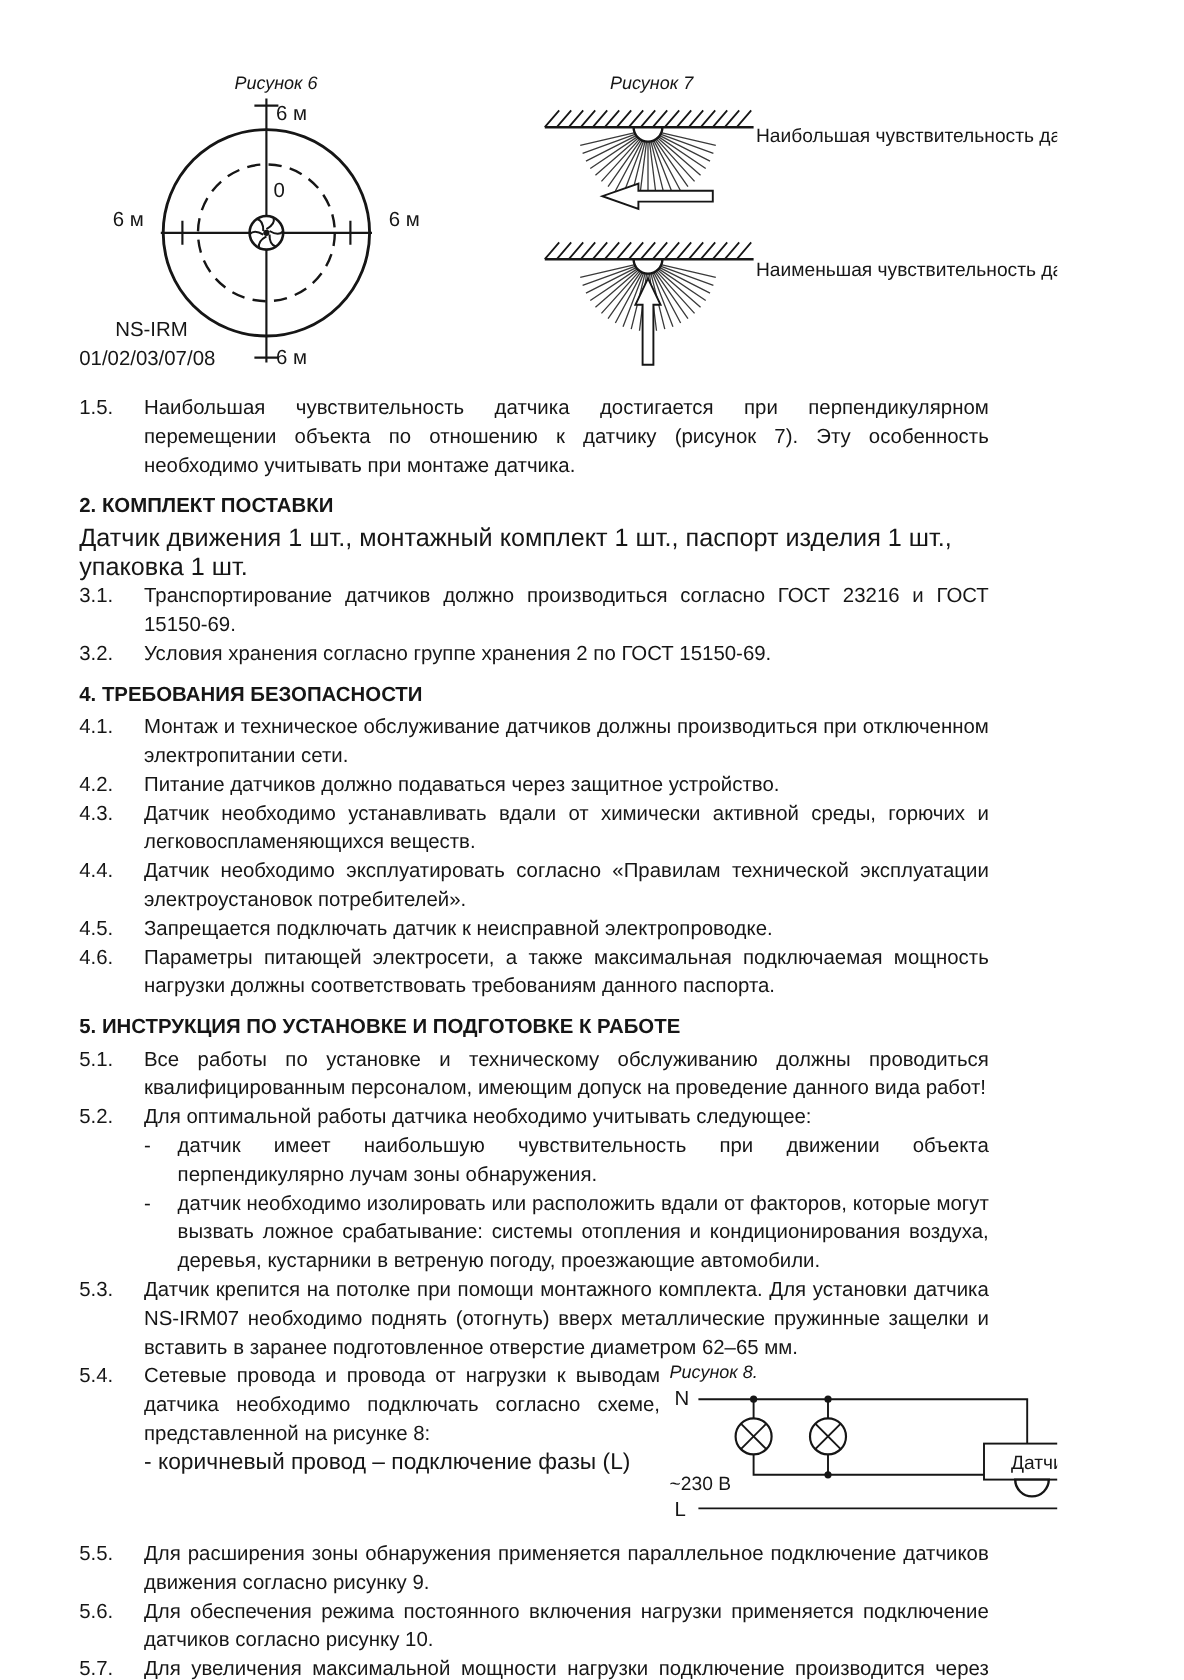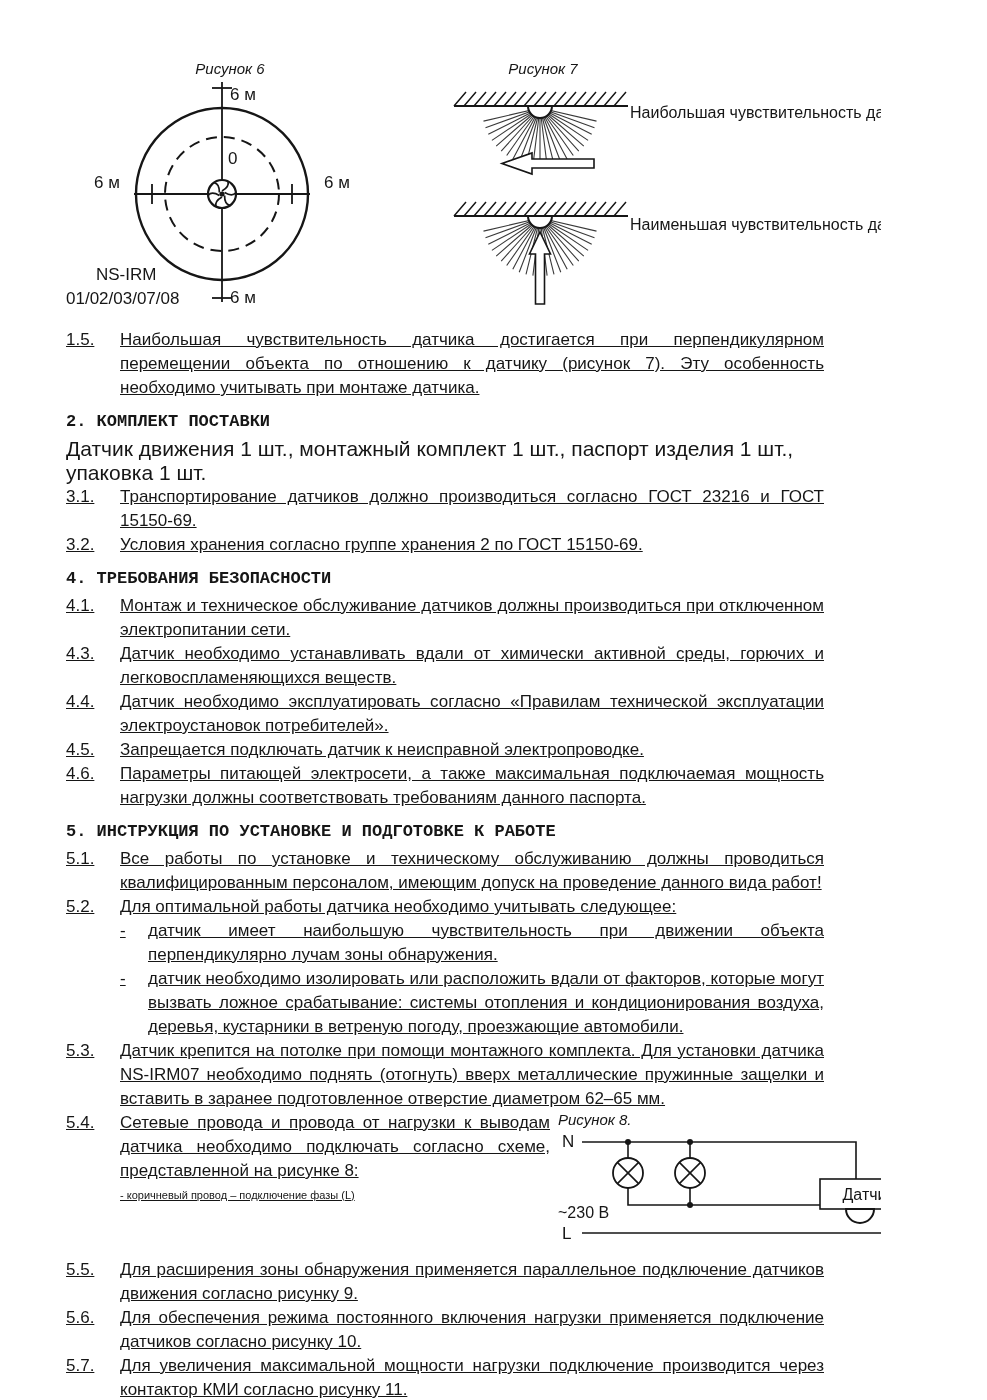--- a/index.html
+++ b/index.html
@@ -19,34 +19,34 @@
   .hatch{stroke:#161616;stroke-width:1.5;fill:none;}
   .ceiling{stroke:#161616;stroke-width:2.2;}
   .dome{fill:#fff;stroke:#161616;stroke-width:2;}
   .arrow{fill:#fff;stroke:#161616;stroke-width:1.6;}
   .blade{fill:none;stroke:#161616;stroke-width:1.7;}
   .wire{stroke:#161616;stroke-width:1.6;fill:none;}
   .lamp{fill:#fff;stroke:#161616;stroke-width:1.8;}
   .lampx{stroke:#161616;stroke-width:1.6;}
   .dot{fill:#161616;}
   .sensor-box{fill:#fff;stroke:#161616;stroke-width:1.6;}
-  .sec-title{font-size:17px;font-weight:700;margin:10px 0 3px;line-height:24px;font-family:Liberation Mono, monospace;}
-  .item{display:flex;font-size:17px;line-height:24px;text-decoration:underline;}
+  .sec-title{font-size:17px;font-weight:700;margin:10px 0 3px;line-height:24px;}
+  .item{display:flex;font-size:17px;line-height:24px;}
   .item .num{flex:0 0 54px;}
   .item .text{flex:1;text-align:justify;}
   .mt6{margin-top:6px;}
   .body-line{font-size:21px;line-height:24px;margin:0;}
   .sub{display:flex;}
   .sub .dash{flex:0 0 28px;}
   .sub .stext{flex:1;text-align:justify;}
   .row54{display:flex;}
   .col54{flex:0 0 484px;}
   .fig8{flex:1;padding-left:8px;}
   .fig8 .cap{text-align:left;font-style:italic;font-size:15px;line-height:18px;}
-  .wire-line{font-size:11px;line-height:24px;}
+  .wire-line{font-size:19px;line-height:24px;}
 </style>
 </head>
 <body>
 
 <div class="page">
 
   <div class="figures-row">
     <div class="fig6">
       <svg viewBox="0 0 386 260" width="386" height="260">
         <text class="caption" x="164" y="16" text-anchor="middle">Рисунок 6</text>
@@ -115,20 +115,24 @@
     <span class="num">3.2.</span>
     <span class="text">Условия хранения согласно группе хранения 2 по ГОСТ 15150-69.</span>
   </div>
 
   <div class="sec-title">4. ТРЕБОВАНИЯ БЕЗОПАСНОСТИ</div>
   <div class="item">
     <span class="num">4.1.</span>
     <span class="text">Монтаж и техническое обслуживание датчиков должны производиться при отключенном электропитании сети.</span>
   </div>
   <div class="item">
+    <span class="num">4.2.</span>
+    <span class="text">Питание датчиков должно подаваться через защитное устройство.</span>
+  </div>
+  <div class="item">
     <span class="num">4.3.</span>
     <span class="text">Датчик необходимо устанавливать вдали от химически активной среды, горючих и легковоспламеняющихся веществ.</span>
   </div>
   <div class="item">
     <span class="num">4.4.</span>
     <span class="text">Датчик необходимо эксплуатировать согласно «Правилам технической эксплуатации электроустановок потребителей».</span>
   </div>
   <div class="item">
     <span class="num">4.5.</span>
     <span class="text">Запрещается подключать датчик к неисправной электропроводке.</span>

